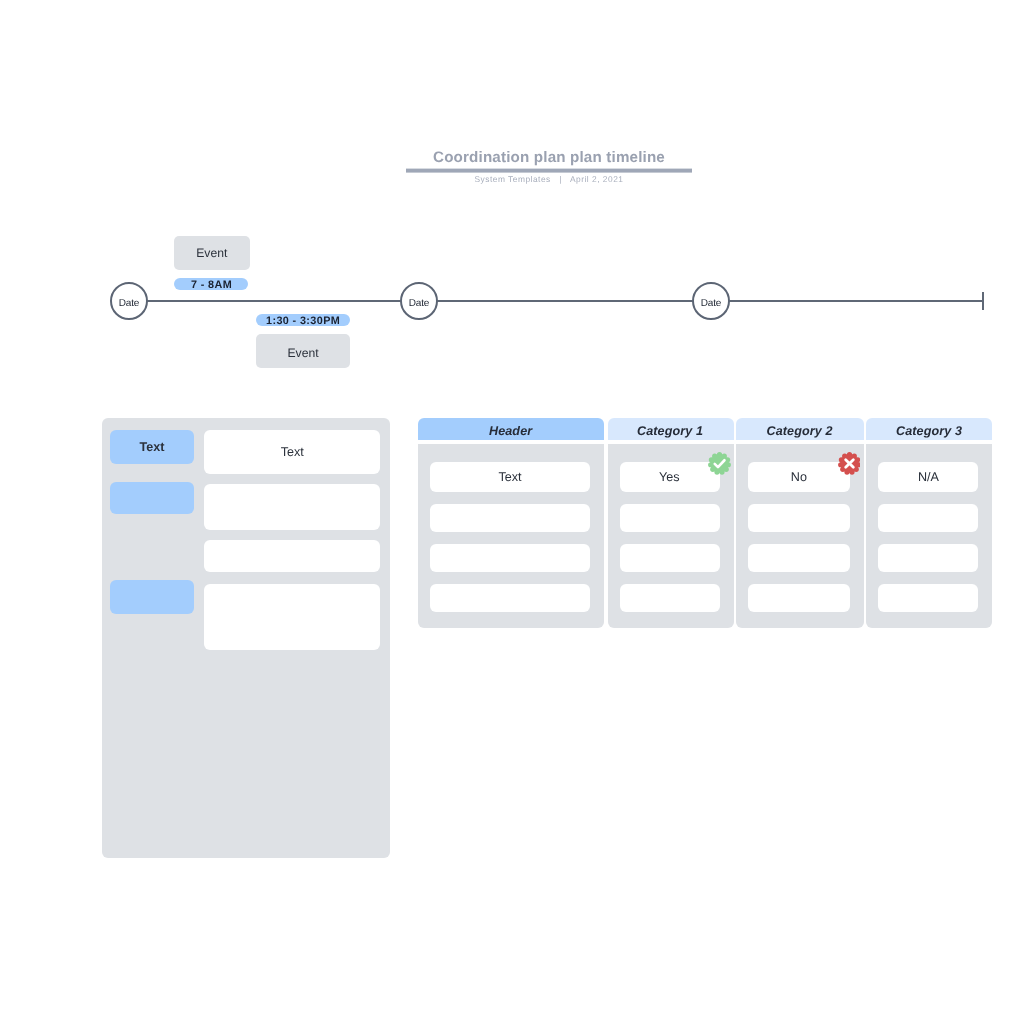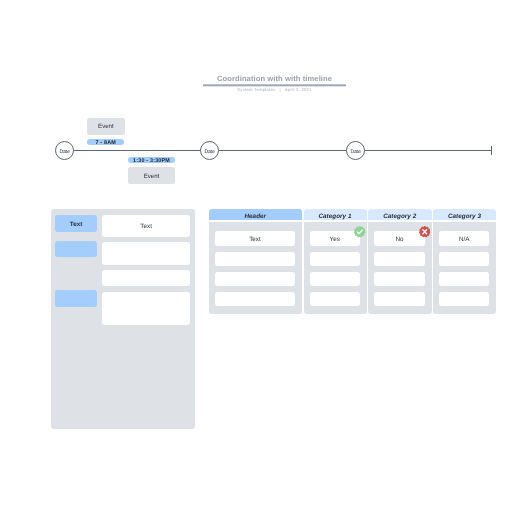--- a/index.html
+++ b/index.html
@@ -80,21 +80,21 @@
   .r3 { top:50.1px; height:13.9px; }
   .r4 { top:70.1px; height:13.9px; }
   .badge { position:absolute; width:11.5px; height:11.5px; }
 </style>
 </head>
 <body>
 
 <div class="page">
 
   <div class="title-block">
-    <div class="doc-title">Coordination with with timeline</div>
+    <div class="doc-title">Coordination plan plan timeline</div>
     <div class="title-rule"></div>
     <div class="doc-sub">System Templates &nbsp; | &nbsp; April 2, 2021</div>
   </div>
 
   <div>
     <div class="tl-line"></div>
     <div class="tl-end"></div>
 
     <div class="tl-node" style="left:55px;  top:141px;">
         <span>Date</span>

